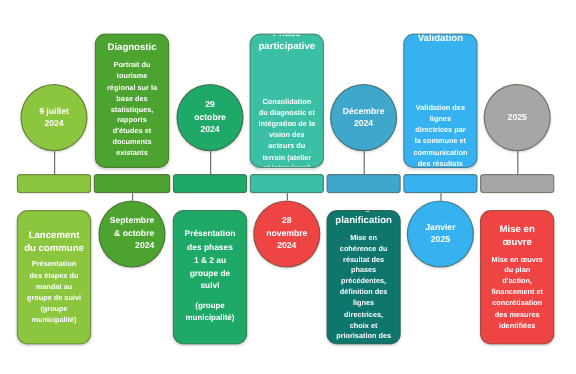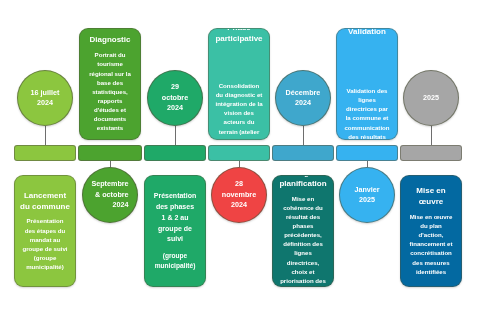--- a/index.html
+++ b/index.html
@@ -116,21 +116,21 @@
       <div class="bar-seg" style="left: 78px; width: 64px; background: rgb(76, 163, 47);"></div>
       <div class="bar-seg" style="left: 144px; width: 62px; background: rgb(31, 169, 104);"></div>
       <div class="bar-seg" style="left: 208px; width: 62px; background: rgb(59, 192, 165);"></div>
       <div class="bar-seg" style="left: 272px; width: 62px; background: rgb(63, 167, 204);"></div>
       <div class="bar-seg" style="left: 336px; width: 62px; background: rgb(54, 178, 240);"></div>
       <div class="bar-seg" style="left: 400px; width: 62px; background: rgb(166, 166, 166);"></div>
     </div>
 
 <div class="stem" style="left: 45px; top: 126px; height: 19px;"></div>
     <div class="node" style="left: 17px; top: 70px; width: 56px; height: 56px; background: rgb(140, 198, 63);">
-      <span>16 juillet
+      <span>9 juillet
 2024</span>
     </div>
     <div class="card" style="left: 14px; top: 175px; width: 62px; height: 112px; background: rgb(140, 198, 63);">
       <div class="card-title">Lancement
 du commune</div>
       <div class="card-body">Présentation
 des étapes du
 mandat au
 groupe de suivi
 (groupe
@@ -217,21 +217,21 @@
 lignes
 directrices par
 la commune et
 communication
 des résultats</div>
     </div>
     <div class="stem" style="left: 431px; top: 126px; height: 19px;"></div>
     <div class="node" style="left: 403px; top: 70px; width: 56px; height: 56px; background: rgb(166, 166, 166);">
       <span>2025</span>
     </div>
-    <div class="card" style="left: 400px; top: 175px; width: 62px; height: 112px; background: #0369a1;">
+    <div class="card" style="left: 400px; top: 175px; width: 62px; height: 112px; background: #ef4444;">
       <div class="card-title">Mise en
 œuvre</div>
       <div class="card-body">Mise en œuvre
 du plan
 d'action,
 financement et
 concrétisation
 des mesures
 identifiées</div>
     </div>

